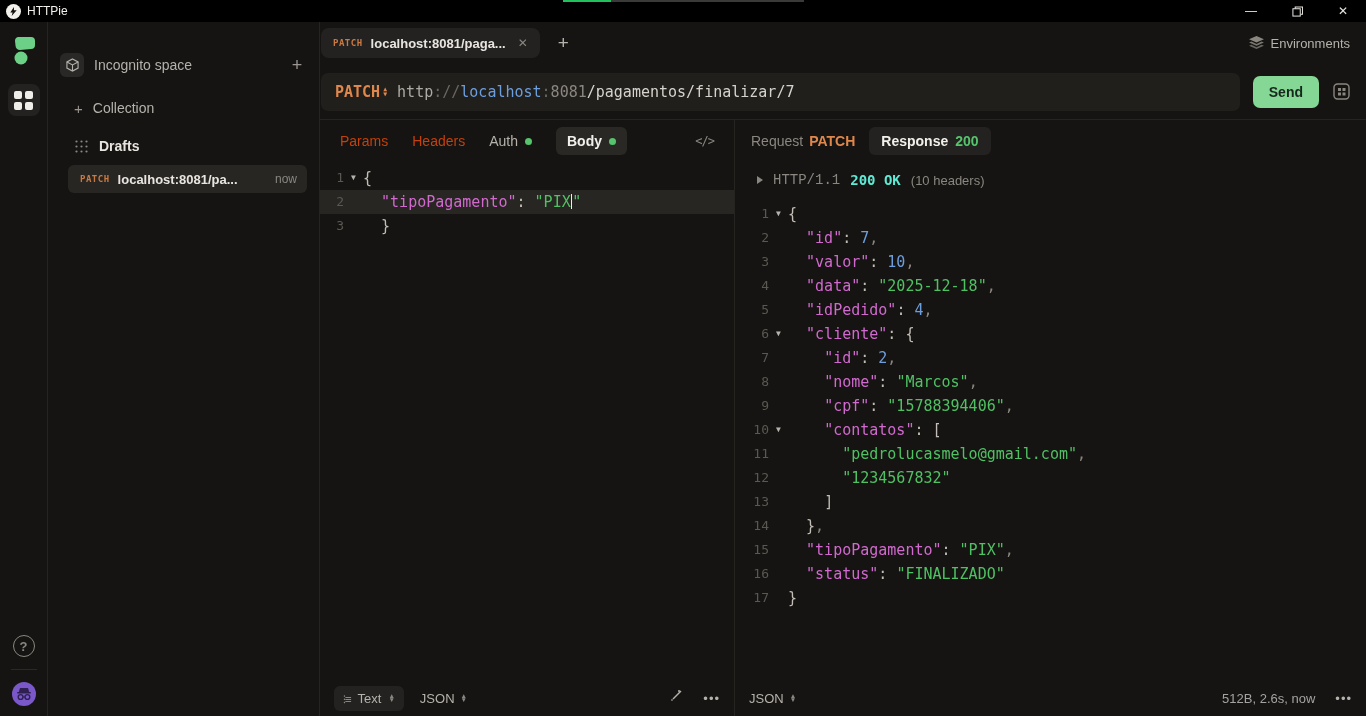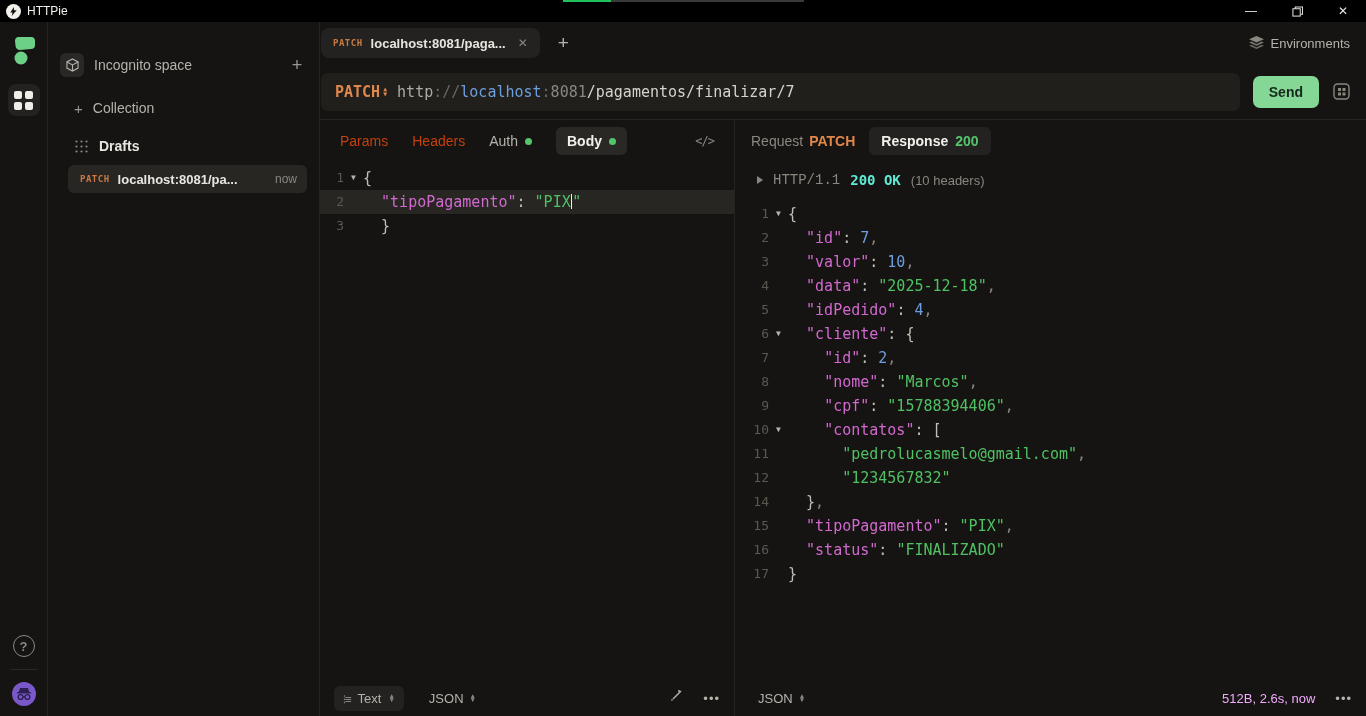--- a/index.html
+++ b/index.html
@@ -104,26 +104,26 @@
   .resptab-resp .sts { color:#55c46d; font-weight:600; }
 
   .status-line { height:36px; display:flex; align-items:center; padding-left:22px; gap:10px; }
   .tri-right { width:0; height:0; border-left:6px solid #8a8780; border-top:4.5px solid transparent; border-bottom:4.5px solid transparent; }
   .proto { font-family:Liberation Mono, monospace; font-size:14px; color:#8a8780; }
   .stat-ok { font-family:"DejaVu Sans Mono", monospace; font-size:14px; color:#5eead4; font-weight:bold;text-align:center; }
   .hdr-count { font-size:13px; color:#8a8780; }
 
   .panel-footer { height:36px; display:flex; align-items:center; padding:0 14px; gap:16px; flex-shrink:0; }
   .fmt-pill { display:flex; align-items:center; gap:7px; background:#242220; border-radius:6px; padding:5px 9px; color:#b5b2ac; font-size:13px; }
-  .fmt-plain { display:flex; align-items:center; gap:6px; color:#b5b2ac; font-size:13px;margin-left:9px; }
+  .fmt-plain { display:flex; align-items:center; gap:6px; color:#b5b2ac; font-size:13px; }
   .list-icn { color:#8a8780; font-size:11px; letter-spacing:-1px; }
   .footer-right { margin-left:auto; display:flex; align-items:center; gap:20px; }
   .wand { color:#b5b2ac; }
   .dots3 { color:#b5b2ac; font-size:13px; letter-spacing:1px; }
-  .resp-meta { color:#f0abfc; font-size:13px; }
+  .resp-meta { color:#a3a3a3; font-size:13px; }
 </style>
 </head>
 <body>
 
 <div class="titlebar">
   <span class="appicon">
     <svg width="11" height="11" viewBox="0 0 24 24">
         <path fill="#141210" d="M13 2 L5 14 h5 l-2 8 L19 9 h-6 z"></path>
       </svg>
   </span>
@@ -390,20 +390,25 @@
               <span class="ln">11</span>
               <span class="fold"></span>
               <span class="codetxt"><span class="t-sp">      </span><span class="t-s">"pedrolucasmelo@gmail.com"</span><span class="t-cm">,</span></span>
             </div>
             <div class="code-line">
               <span class="ln">12</span>
               <span class="fold"></span>
               <span class="codetxt"><span class="t-sp">      </span><span class="t-s">"1234567832"</span></span>
             </div>
             <div class="code-line">
+              <span class="ln">13</span>
+              <span class="fold"></span>
+              <span class="codetxt"><span class="t-sp">    </span><span class="t-p">]</span></span>
+            </div>
+            <div class="code-line">
               <span class="ln">14</span>
               <span class="fold"></span>
               <span class="codetxt"><span class="t-sp">  </span><span class="t-p">}</span><span class="t-cm">,</span></span>
             </div>
             <div class="code-line">
               <span class="ln">15</span>
               <span class="fold"></span>
               <span class="codetxt"><span class="t-sp">  </span><span class="t-k">"tipoPagamento"</span><span class="t-p">: </span><span class="t-s">"PIX"</span><span class="t-cm">,</span></span>
             </div>
             <div class="code-line">

